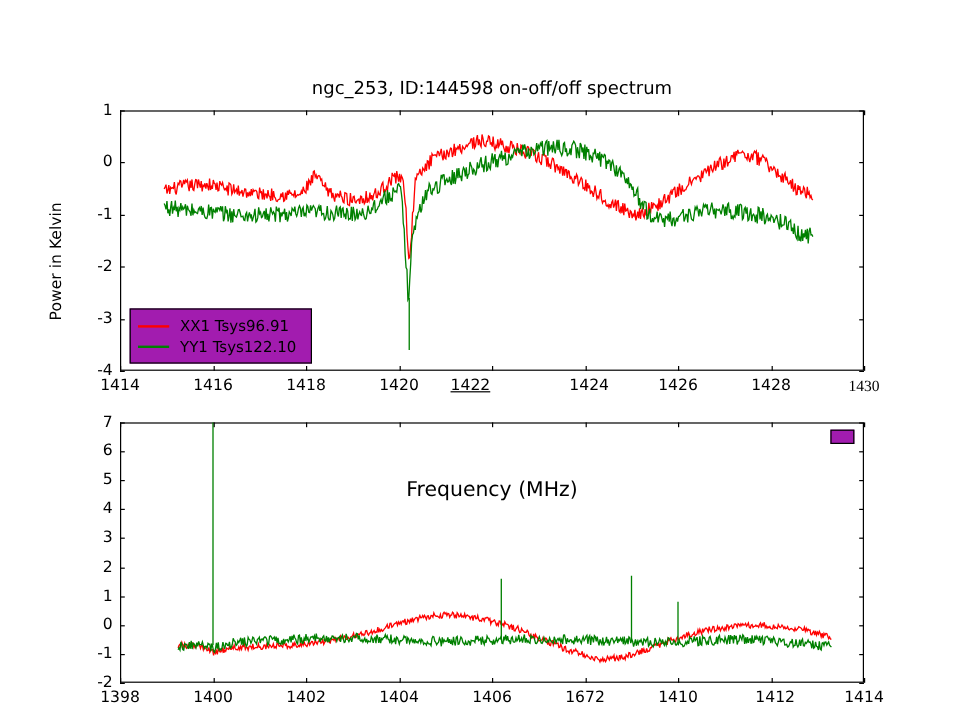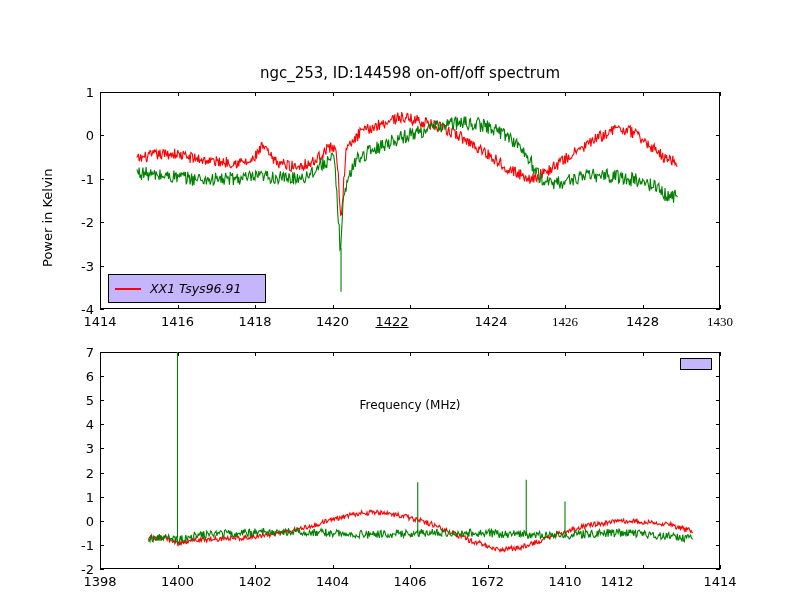--- a/index.html
+++ b/index.html
@@ -19,34 +19,34 @@
   }
 
   .ylabel{
     position:absolute;
     transform-origin:0 0;
     transform:rotate(-90deg);
     font-size:13px;color:#000;white-space:nowrap;
   }
   .xlabel{
     position:absolute;left:0;right:0;
-    text-align:center;font-size:12px;color:#000;
+    text-align:center;font-size:17px;color:#000;
   }
 
   .tick{position:absolute;background:#000;}
   .tick-x{width:1px;height:4px;}
   .tick-y{height:1px;width:4px;}
 
   .ticklabel{position:absolute;font-size:13px;color:#000;white-space:nowrap;}
   .ticklabel-x{transform:translateX(-50%);top:100%;margin-top:5px;}
   .ticklabel-y{right:100%;margin-right:6px;transform:translateY(-50%);text-align:right;}
 
   .legend{
-    position:absolute;background:#c4b5fd;border:1px solid #000;
-    padding:5px 24px 5px 6px;box-sizing:border-box;font-style:italic;
+    position:absolute;background:#a21caf;border:1px solid #000;
+    padding:5px 12px 5px 6px;box-sizing:border-box;
   }
   .legend-row{display:flex;align-items:center;height:17px;}
   .legend-swatch{width:26px;height:0;border-top:2px solid #000;margin-right:9px;flex:none;}
   .legend-text{font-size:12.5px;color:#000;white-space:nowrap;}
 
   svg.series{position:absolute;left:0;top:0;overflow:visible;}
   svg.series path{fill:none;stroke-width:1.1;vector-effect:non-scaling-stroke;}
 </style>
 </head>
 <body>
@@ -59,20 +59,24 @@
   <svg class="series" id="svg-0" width="620" height="217" viewBox="0 0 620 217" preserveAspectRatio="none">
         <path d="M36.81 65.45 L37.58 63.91 L38.36 61.87 L39.13 69.23 L39.90 66.53 L40.67 62.24 L41.45 69.60 L42.22 64.12 L42.99 64.96 L43.76 64.38 L44.53 64.97 L45.31 59.78 L46.08 68.00 L46.85 70.09 L47.62 64.79 L48.40 60.76 L49.17 61.74 L49.94 58.51 L50.71 58.95 L51.48 64.26 L52.26 61.76 L53.03 57.99 L53.80 61.40 L54.57 58.25 L55.35 59.50 L56.12 57.93 L56.89 63.37 L57.66 67.29 L58.44 58.57 L59.21 64.57 L59.98 57.53 L60.75 65.98 L61.52 66.68 L62.30 61.38 L63.07 57.71 L63.84 57.99 L64.61 64.82 L65.39 57.58 L66.16 61.31 L66.93 64.40 L67.70 58.87 L68.47 67.53 L69.25 62.38 L70.02 63.32 L70.79 60.74 L71.56 65.30 L72.34 60.67 L73.11 63.38 L73.88 66.72 L74.65 56.76 L75.42 66.39 L76.20 63.46 L76.97 65.39 L77.74 57.98 L78.51 60.72 L79.29 61.30 L80.06 66.32 L80.83 60.11 L81.60 67.02 L82.37 66.79 L83.15 58.99 L83.92 61.27 L84.69 62.22 L85.46 60.16 L86.24 63.79 L87.01 66.05 L87.78 65.13 L88.55 66.45 L89.32 62.57 L90.10 70.94 L90.87 60.51 L91.64 61.07 L92.41 62.12 L93.19 69.84 L93.96 68.18 L94.73 61.56 L95.50 68.41 L96.27 67.04 L97.05 65.62 L97.82 70.03 L98.59 62.65 L99.36 70.98 L100.14 68.08 L100.91 68.64 L101.68 66.40 L102.45 71.78 L103.22 68.49 L104.00 65.39 L104.77 65.65 L105.54 72.66 L106.31 68.30 L107.09 71.73 L107.86 67.74 L108.63 71.53 L109.40 65.52 L110.17 70.87 L110.95 66.05 L111.72 67.45 L112.49 66.66 L113.26 66.72 L114.04 67.86 L114.81 73.00 L115.58 73.57 L116.35 64.25 L117.12 68.36 L117.90 67.88 L118.67 74.27 L119.44 65.86 L120.21 74.46 L120.99 69.59 L121.76 69.69 L122.53 73.39 L123.30 66.43 L124.07 71.17 L124.85 71.80 L125.62 75.43 L126.39 65.11 L127.16 74.76 L127.94 67.24 L128.71 71.98 L129.48 73.08 L130.25 75.60 L131.02 75.90 L131.80 74.46 L132.57 74.06 L133.34 73.77 L134.11 69.24 L134.89 72.34 L135.66 68.32 L136.43 75.76 L137.20 75.25 L137.97 68.54 L138.75 74.46 L139.52 66.91 L140.29 70.42 L141.06 66.15 L141.84 69.05 L142.61 68.91 L143.38 70.54 L144.15 70.04 L144.93 71.60 L145.70 66.67 L146.47 72.24 L147.24 71.18 L148.01 70.13 L148.79 70.68 L149.56 69.95 L150.33 70.26 L151.10 67.23 L151.88 69.70 L152.65 63.59 L153.42 66.63 L154.19 68.15 L154.96 68.86 L155.74 58.74 L156.51 66.64 L157.28 57.82 L158.05 59.28 L158.83 62.44 L159.60 54.00 L160.37 60.65 L161.14 50.95 L161.91 50.41 L162.69 55.54 L163.46 53.83 L164.23 57.27 L165.00 54.61 L165.78 54.32 L166.55 55.00 L167.32 58.19 L168.09 57.20 L168.86 62.64 L169.64 62.70 L170.41 63.44 L171.18 59.98 L171.95 66.75 L172.73 64.33 L173.50 71.66 L174.27 65.03 L175.04 67.42 L175.81 64.77 L176.59 73.14 L177.36 68.78 L178.13 72.74 L178.90 76.08 L179.68 69.23 L180.45 72.49 L181.22 69.65 L181.99 70.05 L182.76 72.74 L183.54 66.95 L184.31 71.07 L185.08 72.64 L185.85 76.32 L186.63 77.02 L187.40 68.62 L188.17 68.97 L188.94 69.39 L189.71 78.42 L190.49 78.82 L191.26 79.28 L192.03 68.79 L192.80 76.38 L193.58 76.65 L194.35 71.88 L195.12 71.53 L195.89 76.21 L196.66 77.05 L197.44 75.10 L198.21 74.39 L198.98 73.89 L199.75 77.89 L200.53 71.53 L201.30 71.78 L202.07 77.29 L202.84 73.29 L203.61 77.78 L204.39 76.35 L205.16 67.16 L205.93 77.10 L206.70 73.87 L207.48 75.67 L208.25 68.49 L209.02 74.03 L209.79 70.53 L210.56 74.98 L211.34 70.40 L212.11 68.34 L212.88 64.99 L213.65 72.55 L214.43 72.73 L215.20 67.96 L215.97 69.94 L216.74 70.50 L217.51 64.15 L218.29 61.13 L219.06 59.87 L219.83 68.50 L220.60 66.38 L221.38 67.37 L222.15 63.90 L222.92 66.41 L223.69 59.45 L224.46 55.67 L225.24 60.38 L226.01 62.58 L226.78 52.08 L227.55 54.20 L228.33 54.87 L229.10 52.13 L229.87 60.81 L230.64 50.52 L231.41 55.23 L232.19 59.42 L232.96 52.92 L233.73 59.97 L234.50 54.47 L235.28 56.08 L236.05 58.64 L236.82 68.48 L237.59 76.82 L238.37 81.44 L239.14 102.78 L239.91 114.04 L240.68 123.32 L241.45 122.58 L242.23 112.46 L243.00 105.62 L243.77 85.28 L244.54 83.88 L245.32 69.42 L246.09 56.56 L246.86 57.38 L247.63 52.91 L248.40 53.48 L249.18 52.19 L249.95 48.77 L250.72 52.99 L251.49 53.81 L252.27 48.02 L253.04 49.39 L253.81 50.46 L254.58 44.25 L255.35 50.38 L256.13 41.91 L256.90 42.28 L257.67 49.25 L258.44 37.40 L259.22 46.51 L259.99 36.12 L260.76 37.58 L261.53 37.36 L262.30 37.18 L263.08 37.18 L263.85 38.27 L264.62 34.17 L265.39 34.54 L266.17 38.15 L266.94 35.29 L267.71 32.13 L268.48 38.33 L269.25 41.59 L270.03 33.50 L270.80 39.88 L271.57 40.51 L272.34 32.85 L273.12 35.12 L273.89 38.93 L274.66 34.31 L275.43 31.42 L276.20 31.78 L276.98 38.81 L277.75 35.98 L278.52 27.81 L279.29 37.91 L280.07 31.50 L280.84 32.30 L281.61 30.28 L282.38 32.03 L283.15 28.17 L283.93 34.28 L284.70 35.60 L285.47 30.04 L286.24 31.27 L287.02 32.37 L287.79 31.04 L288.56 28.95 L289.33 30.04 L290.10 28.52 L290.88 27.45 L291.65 27.13 L292.42 23.82 L293.19 23.68 L293.97 31.98 L294.74 22.38 L295.51 31.27 L296.28 29.63 L297.05 23.91 L297.83 20.65 L298.60 28.92 L299.37 24.10 L300.14 28.71 L300.92 30.38 L301.69 20.10 L302.46 23.17 L303.23 28.00 L304.00 29.61 L304.78 30.11 L305.55 25.65 L306.32 25.79 L307.09 21.32 L307.87 21.86 L308.64 27.89 L309.41 27.19 L310.18 30.14 L310.95 21.75 L311.73 30.25 L312.50 32.81 L313.27 29.30 L314.04 31.47 L314.82 24.08 L315.59 30.16 L316.36 28.29 L317.13 23.19 L317.91 28.99 L318.68 25.15 L319.45 29.95 L320.22 32.35 L320.99 34.89 L321.77 29.58 L322.54 35.17 L323.31 29.88 L324.08 35.72 L324.86 31.32 L325.63 25.85 L326.40 26.15 L327.17 30.80 L327.94 29.28 L328.72 31.60 L329.49 36.32 L330.26 37.01 L331.03 27.25 L331.81 33.16 L332.58 35.02 L333.35 36.16 L334.12 28.94 L334.89 29.62 L335.67 35.73 L336.44 35.01 L337.21 38.01 L337.98 40.07 L338.76 32.23 L339.53 30.11 L340.30 30.46 L341.07 32.84 L341.84 32.93 L342.62 37.86 L343.39 32.55 L344.16 32.41 L344.93 33.29 L345.71 33.84 L346.48 41.95 L347.25 43.03 L348.02 38.89 L348.79 34.86 L349.57 42.67 L350.34 43.51 L351.11 45.46 L351.88 36.89 L352.66 36.89 L353.43 36.20 L354.20 38.09 L354.97 37.92 L355.74 46.82 L356.52 39.00 L357.29 46.29 L358.06 45.16 L358.83 48.77 L359.61 42.81 L360.38 39.83 L361.15 40.16 L361.92 44.46 L362.69 51.67 L363.47 45.45 L364.24 45.33 L365.01 48.93 L365.78 47.34 L366.56 52.79 L367.33 46.75 L368.10 46.90 L368.87 54.48 L369.64 46.85 L370.42 54.34 L371.19 49.25 L371.96 49.39 L372.73 56.18 L373.51 50.27 L374.28 50.87 L375.05 57.39 L375.82 55.36 L376.59 56.94 L377.37 60.42 L378.14 60.54 L378.91 54.61 L379.68 57.27 L380.46 53.26 L381.23 55.06 L382.00 62.26 L382.77 60.59 L383.54 57.96 L384.32 55.99 L385.09 57.35 L385.86 65.01 L386.63 64.67 L387.41 66.83 L388.18 57.53 L388.95 67.56 L389.72 60.58 L390.49 64.25 L391.27 63.24 L392.04 69.80 L392.81 67.28 L393.58 67.84 L394.36 72.13 L395.13 68.17 L395.90 62.58 L396.67 67.99 L397.44 73.65 L398.22 71.64 L398.99 73.02 L399.76 67.95 L400.53 65.60 L401.31 74.13 L402.08 77.20 L402.85 75.48 L403.62 75.83 L404.40 75.05 L405.17 79.37 L405.94 79.92 L406.71 78.60 L407.48 81.04 L408.26 78.14 L409.03 81.47 L409.80 76.58 L410.57 75.17 L411.35 81.00 L412.12 78.68 L412.89 74.33 L413.66 83.85 L414.43 75.64 L415.21 75.27 L415.98 84.07 L416.75 85.01 L417.52 79.90 L418.30 85.71 L419.07 77.22 L419.84 87.36 L420.61 77.60 L421.38 83.88 L422.16 83.47 L422.93 81.25 L423.70 85.70 L424.47 89.51 L425.25 83.63 L426.02 84.44 L426.79 89.79 L427.56 86.66 L428.33 88.04 L429.11 82.81 L429.88 91.60 L430.65 88.75 L431.42 84.26 L432.20 89.80 L432.97 81.57 L433.74 90.41 L434.51 84.00 L435.28 82.17 L436.06 87.72 L436.83 89.33 L437.60 82.29 L438.37 87.15 L439.15 87.49 L439.92 86.72 L440.69 77.02 L441.46 83.46 L442.23 84.72 L443.01 76.44 L443.78 81.88 L444.55 77.55 L445.32 78.10 L446.10 79.17 L446.87 80.98 L447.64 79.08 L448.41 83.64 L449.18 73.21 L449.96 82.35 L450.73 75.00 L451.50 80.79 L452.27 77.19 L453.05 72.20 L453.82 69.79 L454.59 76.88 L455.36 76.38 L456.13 73.96 L456.91 70.38 L457.68 77.60 L458.45 68.72 L459.22 66.86 L460.00 70.29 L460.77 66.10 L461.54 65.51 L462.31 63.71 L463.08 72.00 L463.86 71.53 L464.63 63.67 L465.40 71.59 L466.17 60.95 L466.95 65.68 L467.72 70.34 L468.49 62.47 L469.26 67.16 L470.03 67.30 L470.81 66.16 L471.58 66.11 L472.35 63.84 L473.12 62.93 L473.90 61.55 L474.67 55.29 L475.44 59.03 L476.21 61.56 L476.98 58.76 L477.76 57.40 L478.53 56.31 L479.30 55.87 L480.07 57.29 L480.85 55.14 L481.62 54.51 L482.39 54.83 L483.16 56.42 L483.93 59.71 L484.71 50.13 L485.48 56.41 L486.25 51.43 L487.02 48.97 L487.80 48.84 L488.57 51.75 L489.34 50.20 L490.11 46.12 L490.89 54.78 L491.66 47.79 L492.43 45.31 L493.20 49.70 L493.97 51.11 L494.75 48.40 L495.52 41.94 L496.29 50.17 L497.06 46.89 L497.84 41.95 L498.61 47.25 L499.38 40.54 L500.15 39.11 L500.92 42.56 L501.70 49.03 L502.47 48.92 L503.24 40.08 L504.01 47.69 L504.79 41.87 L505.56 37.98 L506.33 46.70 L507.10 43.51 L507.87 43.29 L508.65 42.26 L509.42 37.76 L510.19 37.61 L510.96 39.47 L511.74 34.44 L512.51 43.00 L513.28 34.07 L514.05 36.43 L514.82 32.92 L515.60 35.67 L516.37 35.38 L517.14 35.44 L517.91 35.31 L518.69 34.04 L519.46 35.19 L520.23 35.73 L521.00 39.28 L521.77 39.33 L522.55 41.04 L523.32 35.59 L524.09 40.09 L524.86 43.12 L525.64 39.08 L526.41 35.98 L527.18 41.44 L527.95 35.77 L528.72 33.92 L529.50 35.25 L530.27 34.00 L531.04 45.41 L531.81 34.98 L532.59 46.03 L533.36 39.15 L534.13 41.70 L534.90 38.93 L535.67 37.24 L536.45 39.09 L537.22 39.18 L537.99 41.93 L538.76 40.15 L539.54 42.87 L540.31 47.68 L541.08 51.35 L541.85 47.16 L542.62 47.12 L543.40 49.89 L544.17 49.22 L544.94 46.93 L545.71 48.23 L546.49 51.45 L547.26 56.08 L548.03 48.69 L548.80 54.86 L549.57 54.52 L550.35 54.85 L551.12 59.87 L551.89 52.63 L552.66 60.23 L553.44 53.98 L554.21 52.12 L554.98 58.36 L555.75 55.18 L556.52 60.19 L557.30 61.43 L558.07 60.39 L558.84 58.27 L559.61 65.28 L560.39 57.08 L561.16 67.70 L561.93 65.14 L562.70 60.81 L563.47 70.23 L564.25 70.11 L565.02 62.22 L565.79 66.23 L566.56 63.22 L567.34 70.03 L568.11 67.61 L568.88 68.32 L569.65 63.68 L570.42 65.01 L571.20 71.04 L571.97 73.21 L572.74 63.69 L573.51 70.43 L574.29 68.29 L575.06 72.70 L575.83 71.07 L576.60 73.94 L577.38 74.62" stroke="#ff0000"></path>
         <path d="M36.81 77.53 L37.58 79.33 L38.36 82.49 L39.13 75.62 L39.90 85.76 L40.67 82.51 L41.45 88.01 L42.22 80.86 L42.99 75.62 L43.76 86.01 L44.53 81.01 L45.31 83.11 L46.08 75.15 L46.85 84.05 L47.62 80.38 L48.40 88.80 L49.17 81.42 L49.94 83.12 L50.71 77.25 L51.48 83.39 L52.26 80.44 L53.03 82.29 L53.80 81.05 L54.57 78.24 L55.35 87.77 L56.12 79.46 L56.89 82.39 L57.66 83.56 L58.44 84.75 L59.21 87.77 L59.98 77.57 L60.75 87.40 L61.52 82.90 L62.30 85.13 L63.07 84.54 L63.84 85.53 L64.61 85.98 L65.39 82.10 L66.16 81.04 L66.93 84.09 L67.70 79.62 L68.47 87.04 L69.25 81.01 L70.02 86.35 L70.79 88.92 L71.56 90.04 L72.34 90.09 L73.11 87.14 L73.88 78.45 L74.65 87.55 L75.42 81.10 L76.20 80.87 L76.97 90.21 L77.74 81.98 L78.51 84.16 L79.29 84.95 L80.06 80.72 L80.83 84.92 L81.60 81.15 L82.37 81.50 L83.15 83.17 L83.92 79.81 L84.69 84.13 L85.46 79.94 L86.24 92.36 L87.01 89.97 L87.78 79.82 L88.55 84.73 L89.32 82.84 L90.10 92.45 L90.87 88.11 L91.64 81.53 L92.41 93.60 L93.19 84.08 L93.96 93.27 L94.73 82.32 L95.50 87.58 L96.27 88.16 L97.05 88.86 L97.82 86.59 L98.59 82.81 L99.36 82.65 L100.14 85.32 L100.91 88.57 L101.68 88.49 L102.45 88.16 L103.22 91.34 L104.00 91.70 L104.77 86.43 L105.54 84.97 L106.31 92.43 L107.09 87.64 L107.86 85.07 L108.63 88.69 L109.40 86.68 L110.17 92.50 L110.95 89.61 L111.72 86.71 L112.49 82.03 L113.26 93.03 L114.04 92.02 L114.81 89.39 L115.58 80.78 L116.35 86.11 L117.12 84.83 L117.90 89.32 L118.67 88.64 L119.44 85.68 L120.21 83.76 L120.99 90.64 L121.76 81.55 L122.53 91.21 L123.30 86.28 L124.07 92.57 L124.85 86.93 L125.62 80.82 L126.39 84.36 L127.16 86.38 L127.94 84.55 L128.71 86.07 L129.48 92.72 L130.25 80.14 L131.02 83.01 L131.80 83.66 L132.57 81.15 L133.34 93.15 L134.11 84.99 L134.89 88.23 L135.66 85.12 L136.43 85.72 L137.20 81.91 L137.97 91.30 L138.75 84.77 L139.52 92.56 L140.29 89.69 L141.06 84.48 L141.84 85.95 L142.61 87.96 L143.38 81.51 L144.15 82.84 L144.93 83.81 L145.70 80.20 L146.47 86.27 L147.24 88.19 L148.01 85.65 L148.79 81.45 L149.56 79.44 L150.33 81.46 L151.10 88.82 L151.88 82.40 L152.65 80.80 L153.42 88.16 L154.19 86.07 L154.96 87.79 L155.74 78.97 L156.51 80.16 L157.28 84.96 L158.05 85.24 L158.83 79.09 L159.60 83.48 L160.37 80.92 L161.14 79.36 L161.91 80.73 L162.69 81.87 L163.46 88.91 L164.23 84.84 L165.00 81.44 L165.78 79.49 L166.55 83.80 L167.32 79.00 L168.09 87.02 L168.86 86.01 L169.64 85.94 L170.41 91.29 L171.18 90.34 L171.95 86.79 L172.73 79.77 L173.50 89.24 L174.27 91.38 L175.04 91.16 L175.81 83.53 L176.59 84.88 L177.36 87.04 L178.13 91.58 L178.90 89.90 L179.68 83.36 L180.45 79.35 L181.22 85.97 L181.99 88.39 L182.76 81.43 L183.54 80.51 L184.31 89.67 L185.08 82.03 L185.85 81.26 L186.63 88.03 L187.40 86.77 L188.17 90.56 L188.94 81.39 L189.71 83.71 L190.49 91.06 L191.26 90.22 L192.03 90.45 L192.80 80.24 L193.58 92.09 L194.35 80.42 L195.12 84.81 L195.89 91.24 L196.66 89.48 L197.44 81.94 L198.21 90.88 L198.98 86.63 L199.75 84.56 L200.53 87.05 L201.30 87.49 L202.07 81.57 L202.84 85.83 L203.61 89.04 L204.39 90.71 L205.16 90.13 L205.93 85.47 L206.70 79.45 L207.48 83.65 L208.25 85.95 L209.02 85.78 L209.79 81.58 L210.56 82.53 L211.34 77.21 L212.11 74.88 L212.88 85.53 L213.65 83.14 L214.43 82.51 L215.20 80.38 L215.97 79.60 L216.74 75.83 L217.51 74.14 L218.29 78.09 L219.06 73.58 L219.83 70.27 L220.60 66.90 L221.38 76.97 L222.15 78.02 L222.92 66.37 L223.69 77.10 L224.46 68.19 L225.24 74.93 L226.01 73.84 L226.78 76.03 L227.55 64.21 L228.33 66.89 L229.10 67.99 L229.87 67.23 L230.64 68.15 L231.41 61.85 L232.19 61.10 L232.96 63.05 L233.73 63.59 L234.50 69.34 L235.28 76.21 L236.05 94.04 L236.82 98.67 L237.59 119.30 L238.37 131.00 L239.14 132.45 L239.91 157.91 L240.68 156.47 L241.45 141.14 L242.23 127.97 L243.00 110.40 L243.77 103.56 L244.54 102.24 L245.32 95.94 L246.09 99.53 L246.86 88.76 L247.63 89.77 L248.40 85.48 L249.18 83.79 L249.95 77.98 L250.72 85.06 L251.49 82.76 L252.27 71.53 L253.04 77.94 L253.81 74.45 L254.58 66.38 L255.35 74.87 L256.13 66.52 L256.90 66.76 L257.67 60.81 L258.44 62.53 L259.22 69.26 L259.99 70.04 L260.76 65.52 L261.53 66.18 L262.30 63.73 L263.08 59.71 L263.85 59.70 L264.62 68.90 L265.39 68.73 L266.17 67.70 L266.94 60.37 L267.71 53.73 L268.48 56.17 L269.25 53.66 L270.03 53.69 L270.80 62.25 L271.57 58.39 L272.34 57.01 L273.12 59.67 L273.89 59.27 L274.66 55.27 L275.43 60.40 L276.20 62.04 L276.98 49.68 L277.75 61.05 L278.52 51.46 L279.29 61.37 L280.07 56.72 L280.84 48.28 L281.61 56.41 L282.38 48.05 L283.15 55.47 L283.93 55.00 L284.70 58.89 L285.47 50.63 L286.24 47.60 L287.02 49.08 L287.79 55.08 L288.56 47.48 L289.33 56.96 L290.10 53.68 L290.88 52.84 L291.65 42.97 L292.42 45.44 L293.19 47.67 L293.97 53.43 L294.74 49.02 L295.51 50.25 L296.28 54.05 L297.05 51.45 L297.83 43.21 L298.60 47.90 L299.37 47.25 L300.14 41.89 L300.92 39.02 L301.69 47.43 L302.46 44.94 L303.23 51.39 L304.00 43.54 L304.78 37.83 L305.55 50.32 L306.32 49.66 L307.09 43.37 L307.87 47.45 L308.64 48.93 L309.41 41.30 L310.18 35.80 L310.95 44.27 L311.73 39.67 L312.50 36.46 L313.27 47.38 L314.04 40.49 L314.82 47.42 L315.59 39.98 L316.36 37.32 L317.13 39.26 L317.91 33.74 L318.68 41.93 L319.45 37.48 L320.22 40.65 L320.99 35.16 L321.77 45.45 L322.54 45.27 L323.31 44.53 L324.08 36.34 L324.86 38.56 L325.63 41.69 L326.40 37.53 L327.17 38.96 L327.94 35.36 L328.72 32.14 L329.49 33.15 L330.26 34.88 L331.03 31.40 L331.81 31.72 L332.58 35.30 L333.35 32.58 L334.12 33.35 L334.89 38.21 L335.67 28.51 L336.44 32.61 L337.21 28.24 L337.98 32.06 L338.76 38.12 L339.53 37.81 L340.30 31.66 L341.07 40.25 L341.84 38.50 L342.62 30.44 L343.39 32.23 L344.16 32.68 L344.93 36.99 L345.71 35.74 L346.48 33.53 L347.25 27.32 L348.02 34.08 L348.79 29.38 L349.57 31.25 L350.34 27.42 L351.11 29.08 L351.88 25.49 L352.66 37.55 L353.43 35.55 L354.20 28.83 L354.97 25.94 L355.74 25.14 L356.52 37.83 L357.29 25.52 L358.06 33.02 L358.83 31.62 L359.61 28.72 L360.38 34.95 L361.15 25.79 L361.92 32.23 L362.69 35.86 L363.47 30.44 L364.24 24.47 L365.01 32.94 L365.78 24.46 L366.56 33.94 L367.33 35.53 L368.10 37.61 L368.87 35.58 L369.64 27.52 L370.42 26.73 L371.19 34.70 L371.96 31.71 L372.73 38.21 L373.51 36.23 L374.28 36.11 L375.05 31.62 L375.82 37.34 L376.59 28.95 L377.37 27.52 L378.14 25.69 L378.91 27.01 L379.68 29.16 L380.46 39.91 L381.23 30.68 L382.00 35.23 L382.77 39.75 L383.54 27.10 L384.32 28.80 L385.09 34.94 L385.86 30.90 L386.63 40.42 L387.41 28.44 L388.18 41.71 L388.95 30.41 L389.72 34.62 L390.49 32.27 L391.27 41.41 L392.04 37.84 L392.81 38.90 L393.58 43.28 L394.36 35.68 L395.13 35.97 L395.90 32.05 L396.67 37.94 L397.44 40.25 L398.22 35.50 L398.99 41.68 L399.76 34.51 L400.53 46.86 L401.31 36.23 L402.08 38.26 L402.85 39.13 L403.62 36.68 L404.40 37.42 L405.17 48.87 L405.94 41.80 L406.71 44.60 L407.48 41.27 L408.26 41.99 L409.03 50.53 L409.80 43.51 L410.57 41.81 L411.35 45.72 L412.12 51.31 L412.89 54.91 L413.66 45.80 L414.43 55.20 L415.21 51.89 L415.98 48.41 L416.75 47.23 L417.52 55.93 L418.30 50.85 L419.07 52.23 L419.84 52.30 L420.61 57.00 L421.38 60.58 L422.16 56.71 L422.93 61.52 L423.70 55.65 L424.47 64.86 L425.25 61.16 L426.02 61.82 L426.79 66.28 L427.56 63.47 L428.33 71.31 L429.11 70.30 L429.88 70.62 L430.65 66.24 L431.42 64.69 L432.20 79.13 L432.97 73.15 L433.74 82.09 L434.51 77.53 L435.28 76.53 L436.06 82.52 L436.83 75.93 L437.60 76.26 L438.37 76.70 L439.15 90.45 L439.92 90.06 L440.69 84.85 L441.46 81.97 L442.23 92.79 L443.01 92.86 L443.78 89.80 L444.55 93.03 L445.32 89.38 L446.10 90.09 L446.87 89.46 L447.64 84.32 L448.41 93.38 L449.18 88.72 L449.96 85.99 L450.73 86.71 L451.50 89.76 L452.27 93.22 L453.05 89.74 L453.82 97.15 L454.59 88.38 L455.36 88.86 L456.13 90.36 L456.91 85.92 L457.68 92.73 L458.45 84.36 L459.22 92.83 L460.00 96.38 L460.77 89.99 L461.54 89.68 L462.31 96.63 L463.08 92.87 L463.86 89.33 L464.63 92.70 L465.40 88.51 L466.17 88.18 L466.95 86.96 L467.72 85.57 L468.49 84.75 L469.26 82.28 L470.03 92.56 L470.81 90.43 L471.58 86.65 L472.35 86.79 L473.12 93.35 L473.90 82.59 L474.67 82.60 L475.44 86.14 L476.21 90.48 L476.98 91.43 L477.76 91.93 L478.53 86.47 L479.30 80.69 L480.07 82.63 L480.85 80.07 L481.62 82.67 L482.39 88.32 L483.16 82.18 L483.93 84.74 L484.71 88.24 L485.48 83.34 L486.25 78.41 L487.02 80.41 L487.80 78.71 L488.57 80.84 L489.34 78.23 L490.11 86.43 L490.89 86.94 L491.66 84.14 L492.43 80.56 L493.20 76.83 L493.97 81.58 L494.75 86.76 L495.52 81.74 L496.29 90.10 L497.06 82.30 L497.84 82.85 L498.61 83.34 L499.38 82.32 L500.15 83.96 L500.92 86.61 L501.70 83.00 L502.47 78.37 L503.24 81.33 L504.01 87.96 L504.79 80.07 L505.56 87.29 L506.33 78.15 L507.10 77.21 L507.87 85.32 L508.65 82.46 L509.42 90.51 L510.19 88.36 L510.96 90.28 L511.74 87.79 L512.51 88.77 L513.28 79.49 L514.05 87.54 L514.82 78.22 L515.60 87.99 L516.37 78.78 L517.14 78.25 L517.91 79.01 L518.69 91.04 L519.46 89.95 L520.23 82.10 L521.00 80.80 L521.77 86.06 L522.55 80.85 L523.32 91.92 L524.09 91.17 L524.86 85.71 L525.64 81.57 L526.41 92.22 L527.18 87.33 L527.95 86.48 L528.72 88.20 L529.50 93.15 L530.27 86.73 L531.04 94.12 L531.81 80.74 L532.59 81.27 L533.36 90.92 L534.13 84.09 L534.90 92.16 L535.67 81.45 L536.45 86.28 L537.22 94.79 L537.99 92.76 L538.76 87.87 L539.54 86.54 L540.31 92.35 L541.08 90.03 L541.85 91.61 L542.62 87.32 L543.40 88.61 L544.17 89.13 L544.94 93.78 L545.71 91.09 L546.49 89.52 L547.26 87.23 L548.03 91.48 L548.80 95.19 L549.57 99.24 L550.35 86.44 L551.12 97.36 L551.89 95.60 L552.66 95.60 L553.44 95.36 L554.21 88.35 L554.98 88.99 L555.75 98.95 L556.52 99.19 L557.30 93.01 L558.07 92.62 L558.84 91.44 L559.61 100.60 L560.39 97.59 L561.16 102.86 L561.93 94.36 L562.70 103.07 L563.47 105.86 L564.25 107.44 L565.02 96.06 L565.79 108.60 L566.56 105.97 L567.34 109.12 L568.11 99.11 L568.88 108.75 L569.65 102.43 L570.42 105.85 L571.20 99.57 L571.97 107.30 L572.74 98.73 L573.51 110.84 L574.29 100.61 L575.06 97.81 L575.83 103.82 L576.60 103.57 L577.38 105.18" stroke="#008000"></path>
         <path d="M241.03 156.24L241.03 199.64" stroke="#008000"></path>
       </svg>
   <div class="legend" id="legend-0" style="left:8px;bottom:6px;">
         <div class="legend-row">
           <span class="legend-swatch" style="border-top-color: rgb(255, 0, 0);"></span>
           <span class="legend-text">XX1 Tsys96.91</span>
         </div>
+        <div class="legend-row">
+          <span class="legend-swatch" style="border-top-color: rgb(0, 128, 0);"></span>
+          <span class="legend-text">YY1 Tsys122.10</span>
+        </div>
       </div>
 <div class="tick tick-x" style="left: 0px; top: 213px;"></div>
       <div class="tick tick-x" style="left: 0px; top: 0px;"></div>
       <div class="ticklabel ticklabel-x" style="left: 0px;">1414</div>
       <div class="tick tick-x" style="left: 77.5px; top: 213px;"></div>
       <div class="tick tick-x" style="left: 77.5px; top: 0px;"></div>
       <div class="ticklabel ticklabel-x" style="left: 77.5px;">1416</div>
       <div class="tick tick-x" style="left: 155px; top: 213px;"></div>
       <div class="tick tick-x" style="left: 155px; top: 0px;"></div>
       <div class="ticklabel ticklabel-x" style="left: 155px;">1418</div>
@@ -80,21 +84,21 @@
       <div class="tick tick-x" style="left: 232.5px; top: 0px;"></div>
       <div class="ticklabel ticklabel-x" style="left: 232.5px;">1420</div>
       <div class="tick tick-x" style="left: 310px; top: 213px;"></div>
       <div class="tick tick-x" style="left: 310px; top: 0px;"></div>
       <div class="ticklabel ticklabel-x" style="left: 292px; text-decoration: underline;">1422</div>
       <div class="tick tick-x" style="left: 387.5px; top: 213px;"></div>
       <div class="tick tick-x" style="left: 387.5px; top: 0px;"></div>
       <div class="ticklabel ticklabel-x" style="left: 391px;">1424</div>
       <div class="tick tick-x" style="left: 465px; top: 213px;"></div>
       <div class="tick tick-x" style="left: 465px; top: 0px;"></div>
-      <div class="ticklabel ticklabel-x" style="left: 465px; font-family: Liberation Serif, serif;">1426</div>
+      <div class="ticklabel ticklabel-x" style="left: 465px;">1426</div>
       <div class="tick tick-x" style="left: 542.5px; top: 213px;"></div>
       <div class="tick tick-x" style="left: 542.5px; top: 0px;"></div>
       <div class="ticklabel ticklabel-x" style="left: 542.5px;">1428</div>
       <div class="tick tick-x" style="left: 620px; top: 213px;"></div>
       <div class="tick tick-x" style="left: 620px; top: 0px;"></div>
       <div class="ticklabel ticklabel-x" style="left: 620px; font-family: Liberation Serif, serif;">1430</div>
       <div class="tick tick-y" style="top: 0px; left: 0px;"></div>
       <div class="tick tick-y" style="top: 0px; left: 616px;"></div>
       <div class="ticklabel ticklabel-y" style="top: 0px;">1</div>
       <div class="tick tick-y" style="top: 43.4px; left: 0px;"></div>
@@ -143,21 +147,21 @@
       <div class="tick tick-x" style="left: 310px; top: 0px;"></div>
       <div class="ticklabel ticklabel-x" style="left: 310px;">1406</div>
       <div class="tick tick-x" style="left: 387.5px; top: 213px;"></div>
       <div class="tick tick-x" style="left: 387.5px; top: 0px;"></div>
       <div class="ticklabel ticklabel-x" style="left: 387.5px;">1672</div>
       <div class="tick tick-x" style="left: 465px; top: 213px;"></div>
       <div class="tick tick-x" style="left: 465px; top: 0px;"></div>
       <div class="ticklabel ticklabel-x" style="left: 465px;">1410</div>
       <div class="tick tick-x" style="left: 542.5px; top: 213px;"></div>
       <div class="tick tick-x" style="left: 542.5px; top: 0px;"></div>
-      <div class="ticklabel ticklabel-x" style="left: 517px;">1412</div>
+      <div class="ticklabel ticklabel-x" style="left: 546px;">1412</div>
       <div class="tick tick-x" style="left: 620px; top: 213px;"></div>
       <div class="tick tick-x" style="left: 620px; top: 0px;"></div>
       <div class="ticklabel ticklabel-x" style="left: 620px;">1414</div>
       <div class="tick tick-y" style="top: 0px; left: 0px;"></div>
       <div class="tick tick-y" style="top: 0px; left: 616px;"></div>
       <div class="ticklabel ticklabel-y" style="top: 0px;">7</div>
       <div class="tick tick-y" style="top: 24.1111px; left: 0px;"></div>
       <div class="tick tick-y" style="top: 24.1111px; left: 616px;"></div>
       <div class="ticklabel ticklabel-y" style="top: 24.1111px;">6</div>
       <div class="tick tick-y" style="top: 48.2222px; left: 0px;"></div>

